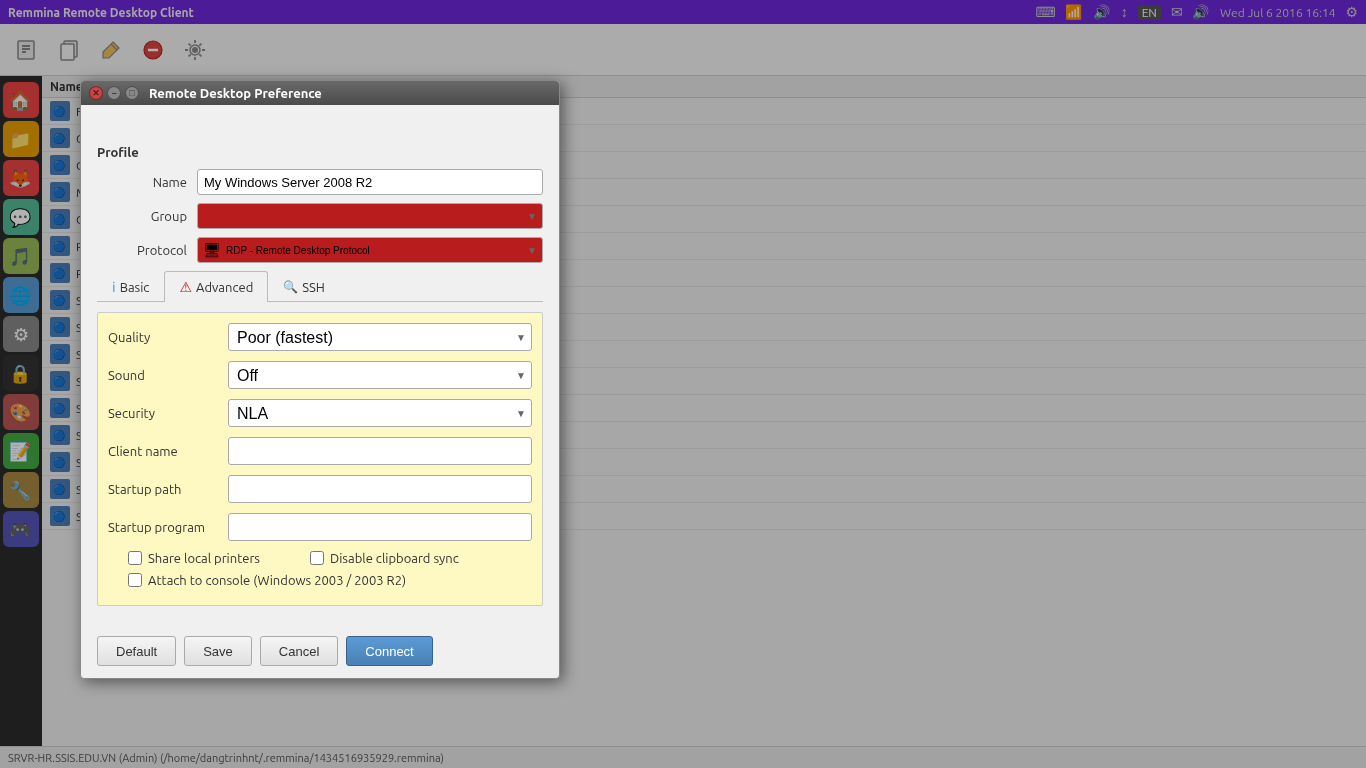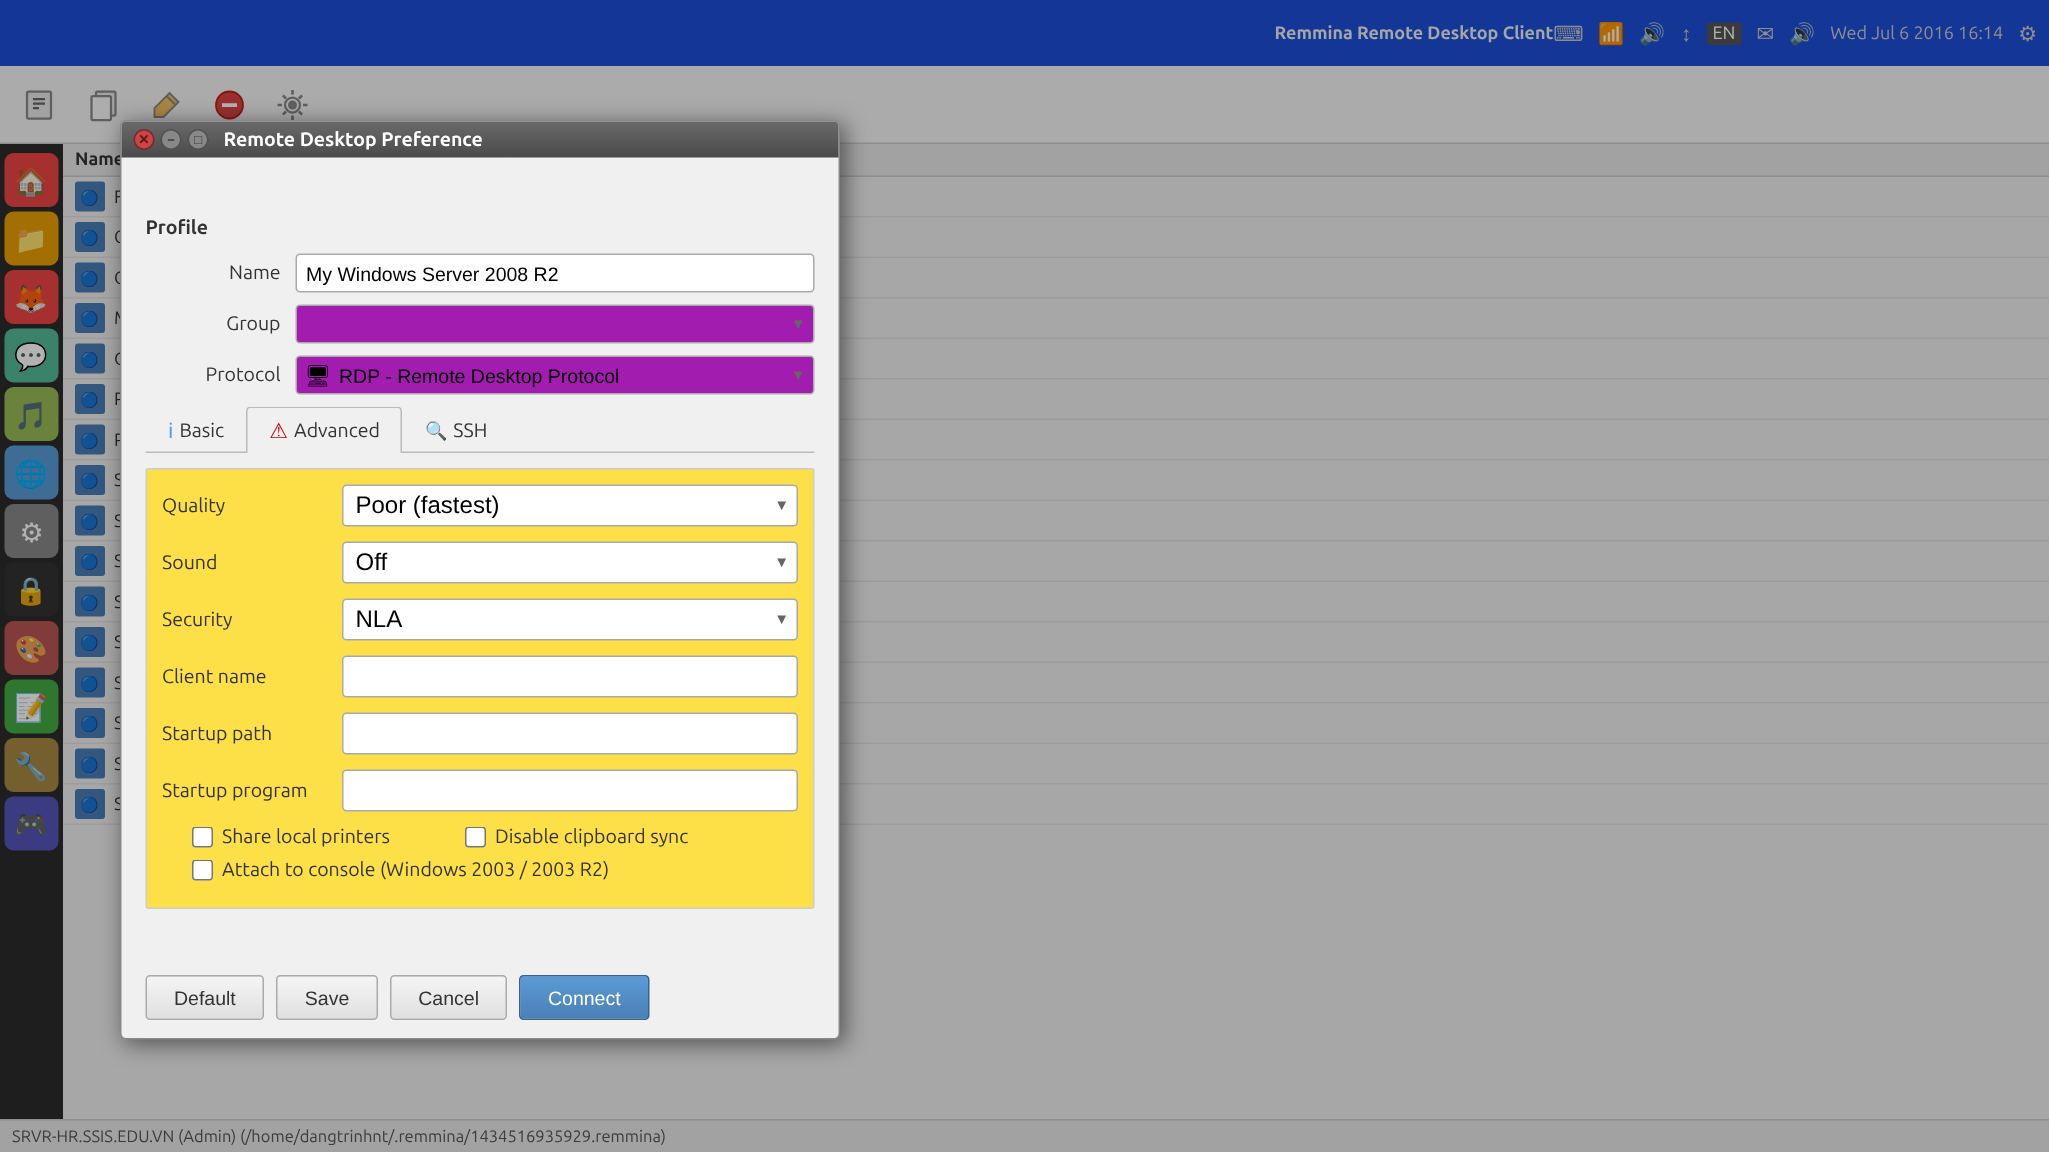--- a/index.html
+++ b/index.html
@@ -8,25 +8,25 @@
       font-size: 13px;
       background: #3c3c3c;
       width: 1366px;
       height: 768px;
       overflow: hidden;
       position: relative;
     }
 
     
     .system-bar {
-      height: 44px;
-      background: #1d4ed8;
-      display: flex;
-      align-items: center;
-      justify-content: flex-end;
+      height: 24px;
+      background: #6d28d9;
+      display: flex;
+      align-items: center;
+      justify-content: space-between;
       padding: 0 8px;
       color: #ccc;
       font-size: 12px;
     }
     .system-bar-left {
       display: flex;
       align-items: center;
       gap: 4px;
       font-size: 12px;
       font-weight: bold;
@@ -246,22 +246,22 @@
     .form-select-wrap {
       flex: 1;
       position: relative;
     }
     .form-select {
       width: 100%;
       height: 26px;
       border: 1px solid #aaa;
       border-radius: 3px;
       padding: 0 6px;
-      font-size: 13px;
-      background: #a21caf;
+      font-size: 10px;
+      background: #b91c1c;
       appearance: none;
       outline: none;
       cursor: pointer;
     }
     .select-arrow {
       position: absolute;
       right: 6px;
       top: 50%;
       transform: translateY(-50%);
       pointer-events: none;
@@ -293,24 +293,24 @@
       background: #f0f0f0;
       border-color: #bbb;
       border-bottom-color: #f0f0f0;
       margin-bottom: -1px;
     }
     .tab-icon { font-size: 14px; }
 
     
     .tab-panel {
       border: 1px solid #ccc;
-      background: #fde047;
+      background: #fef9c3;
       padding: 10px;
       border-radius: 2px;
-      margin-bottom: 24px;
+      margin-bottom: 10px;
     }
 
     .adv-row {
       display: flex;
       align-items: center;
       margin-bottom: 10px;
     }
     .adv-label {
       width: 120px;
       font-size: 13px;

